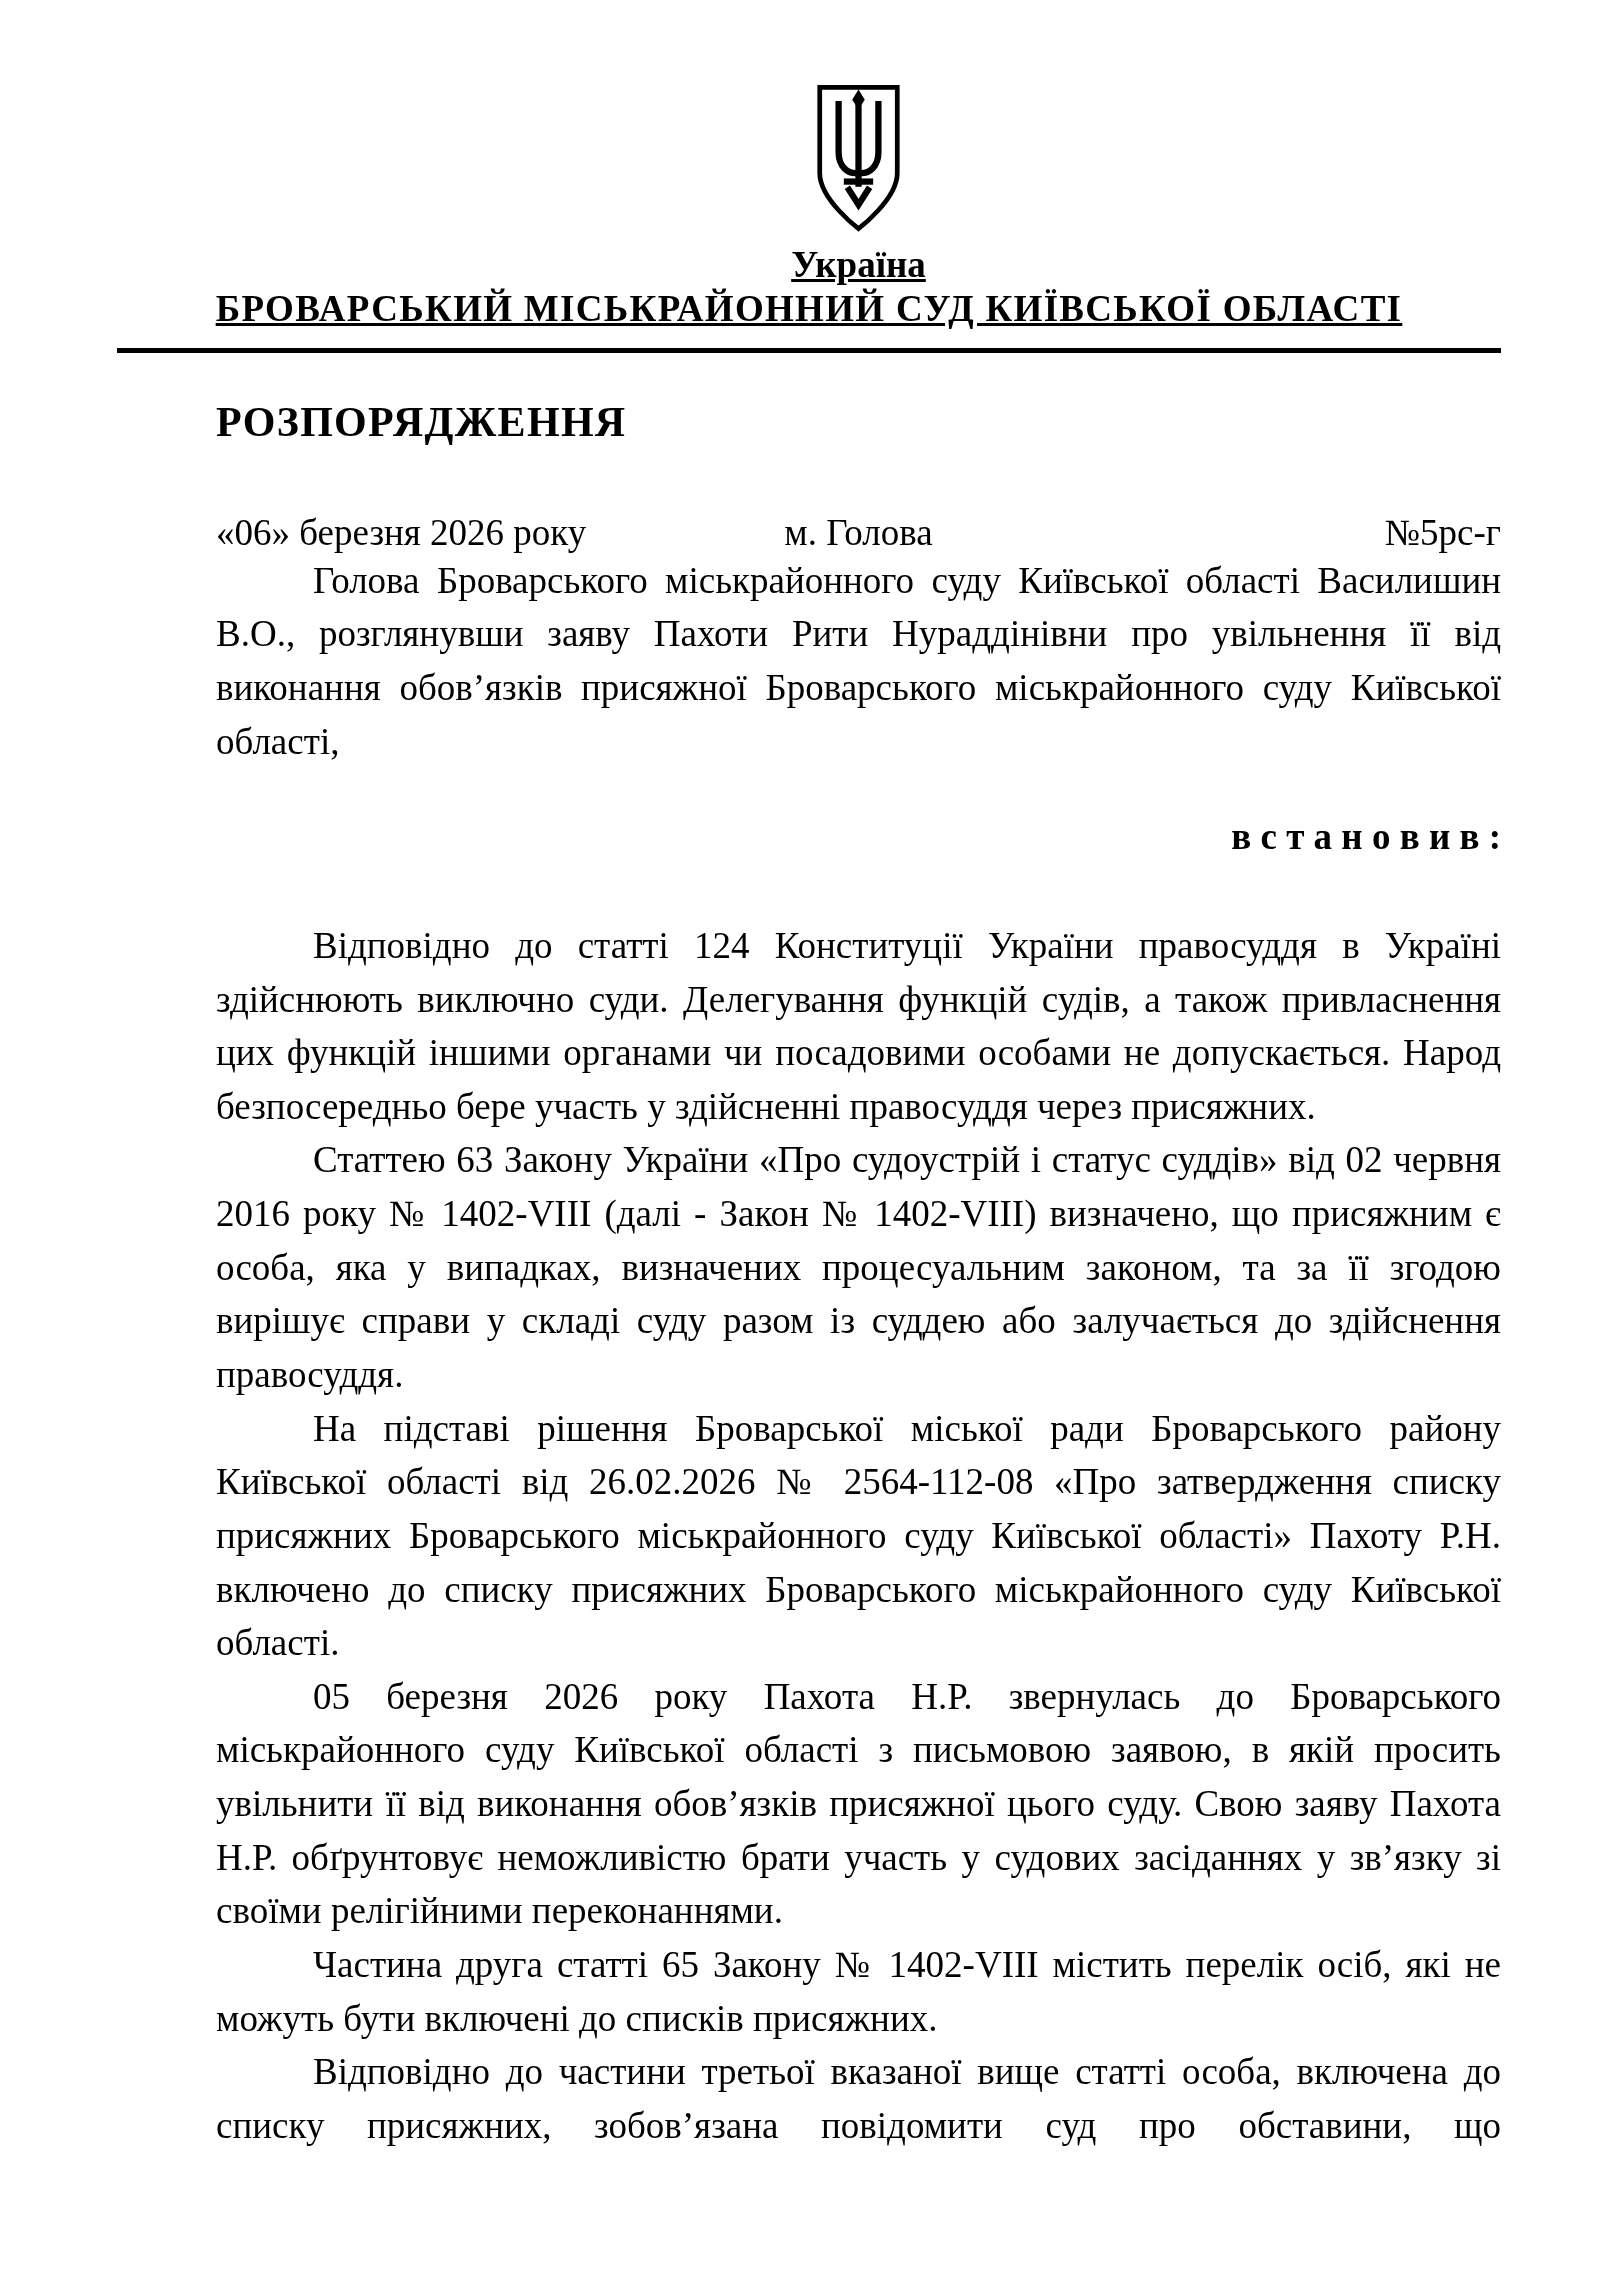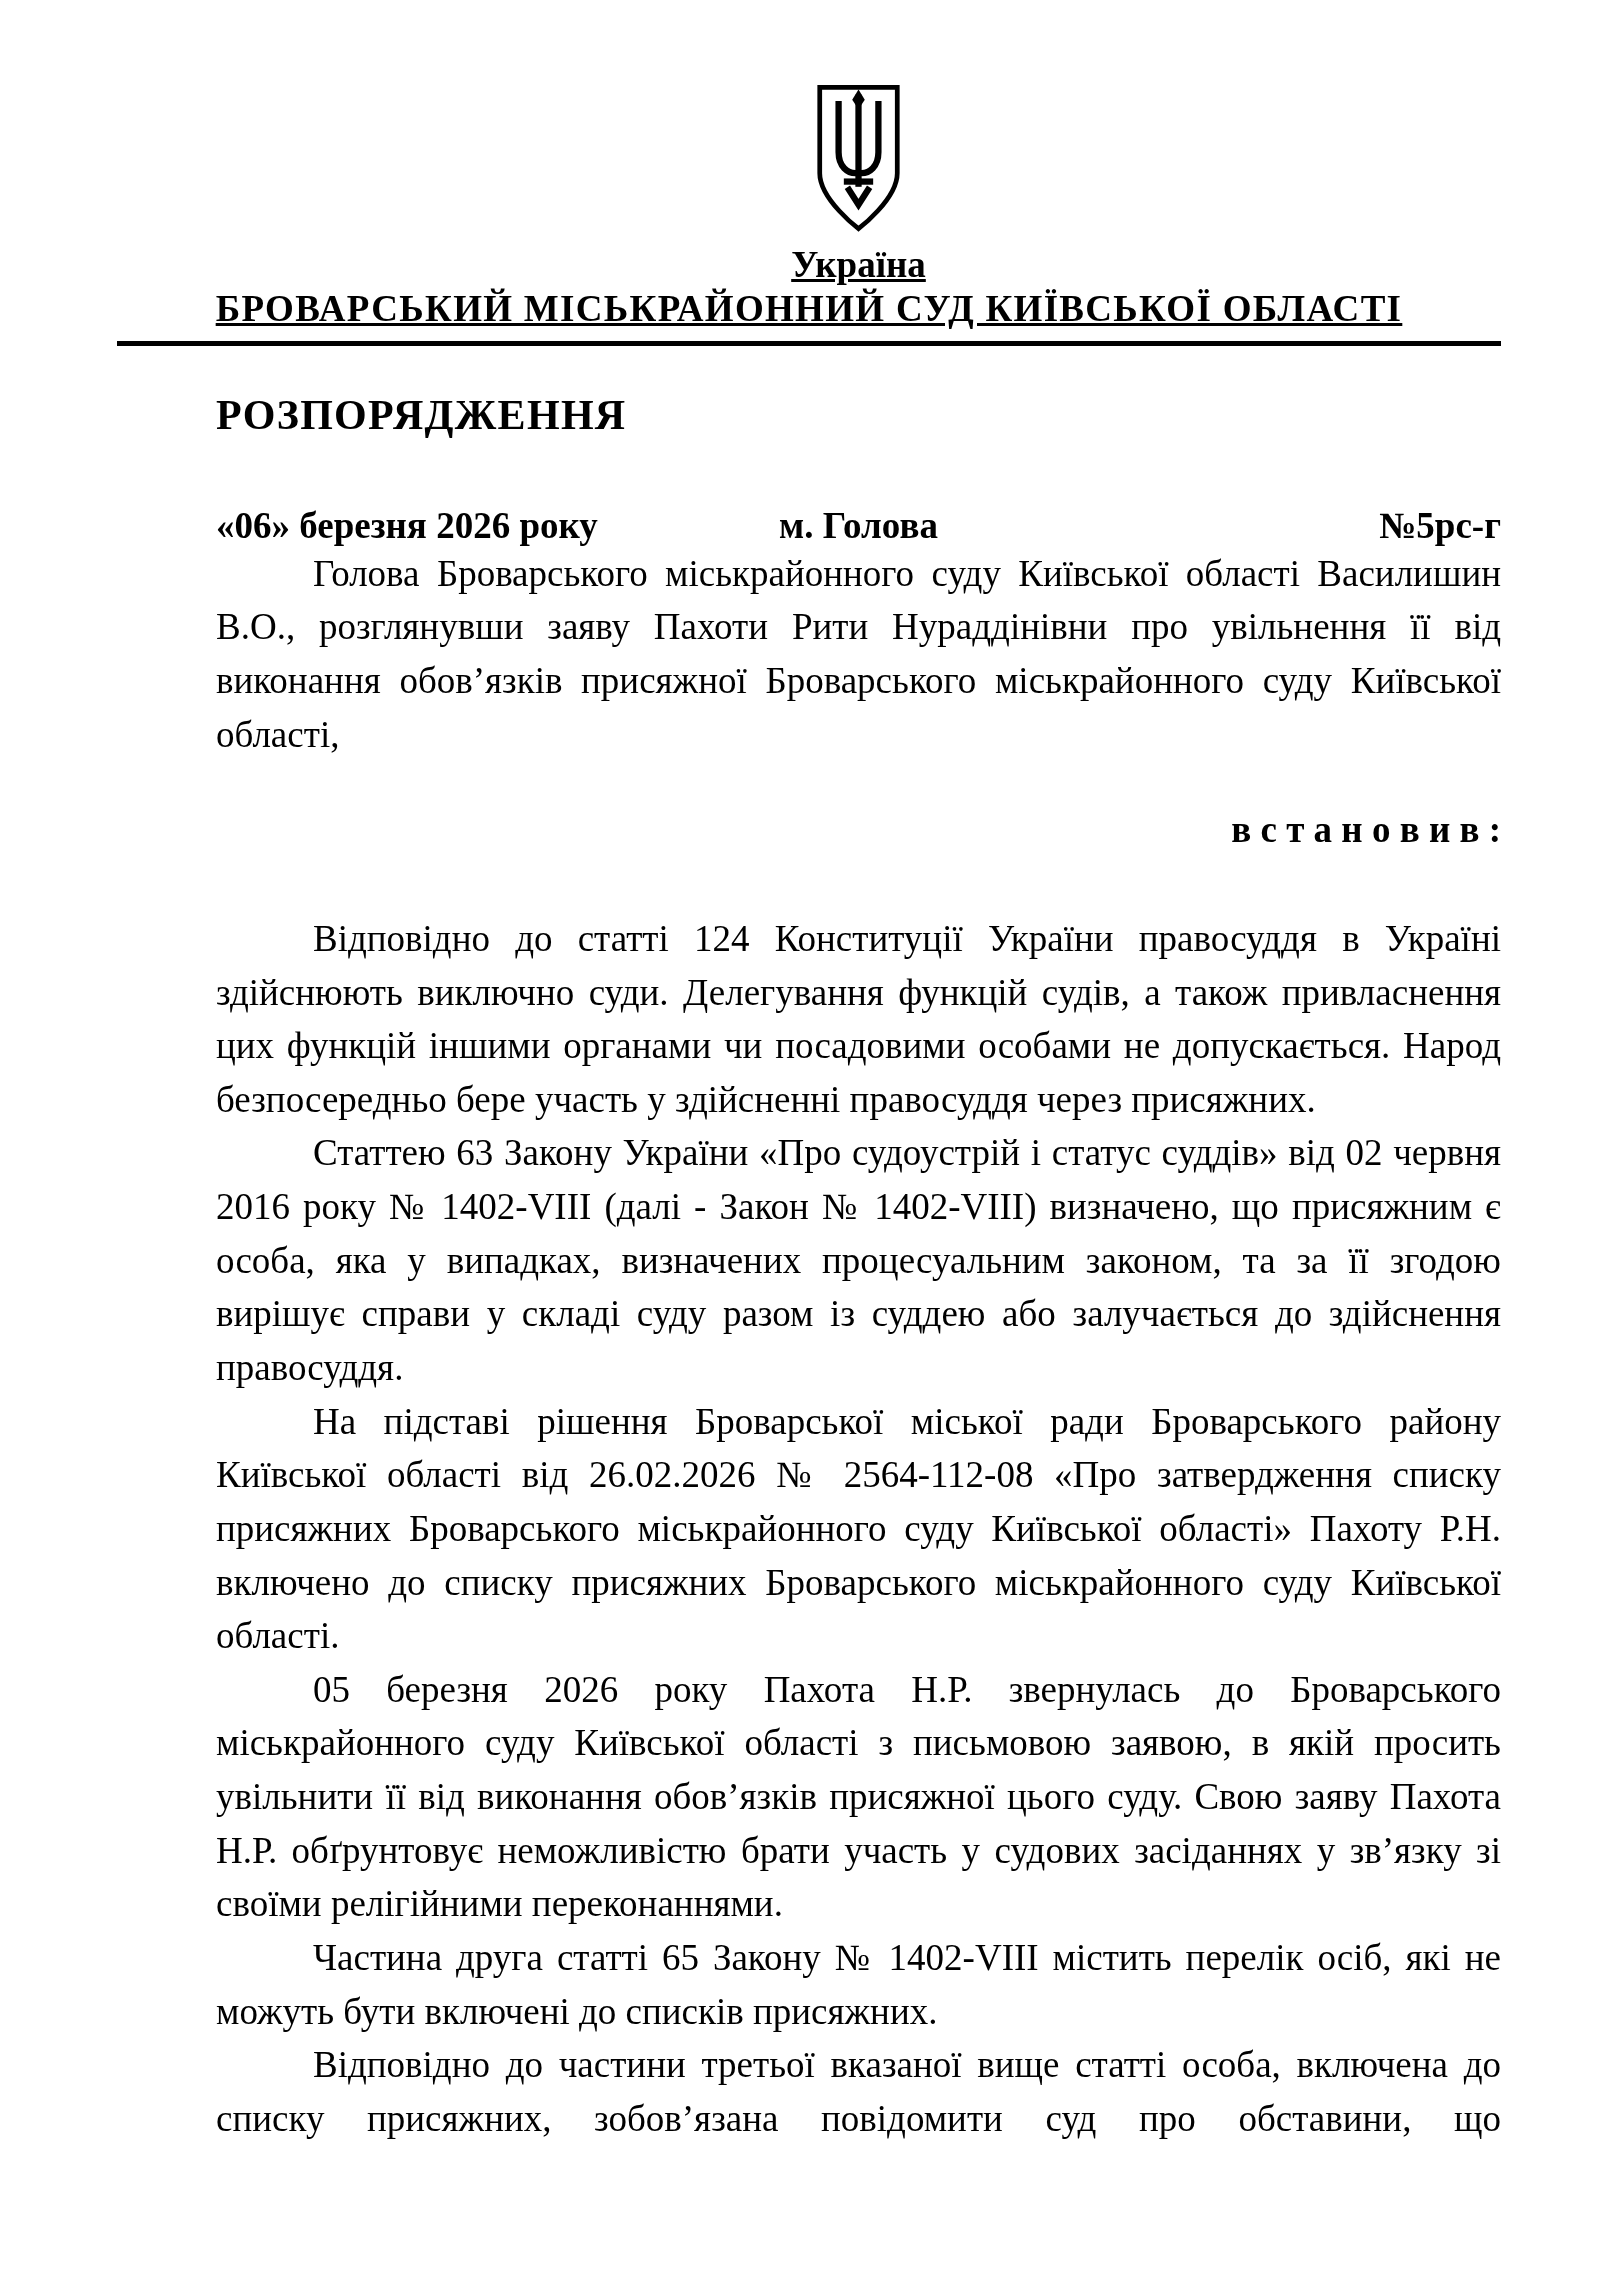--- a/index.html
+++ b/index.html
@@ -34,35 +34,35 @@
     margin-top: 7.9px;
   }
   .court-name {
     font-weight: bold;
     font-size: 37px;
     letter-spacing: 1.3px;
     line-height: 1.2;
     text-align: center;
     white-space: nowrap;
     margin-left: -99px;
-    padding-bottom: 9px;
+    padding-bottom: 16px;
     border-bottom: 5.9px solid #000000;
   }
   .doc-title {
     text-align: left;
     font-weight: bold;
     font-size: 42px;
     letter-spacing: 1.3px;
     margin-top: 45px;
   }
   .date-line {
     display: grid;
     grid-template-columns: 1fr 1fr 1fr;
     align-items: baseline;
-    font-weight: bold;
+    font-weight: normal;
     font-size: 37px;
     margin-top: 65px;
   }
   .date-line .dl-left  { text-align: left; }
   .date-line .dl-mid   { text-align: center; }
   .date-line .dl-right { text-align: right; }
   .body-text {
     font-size: 37px;
     line-height: 1.45;
   }

